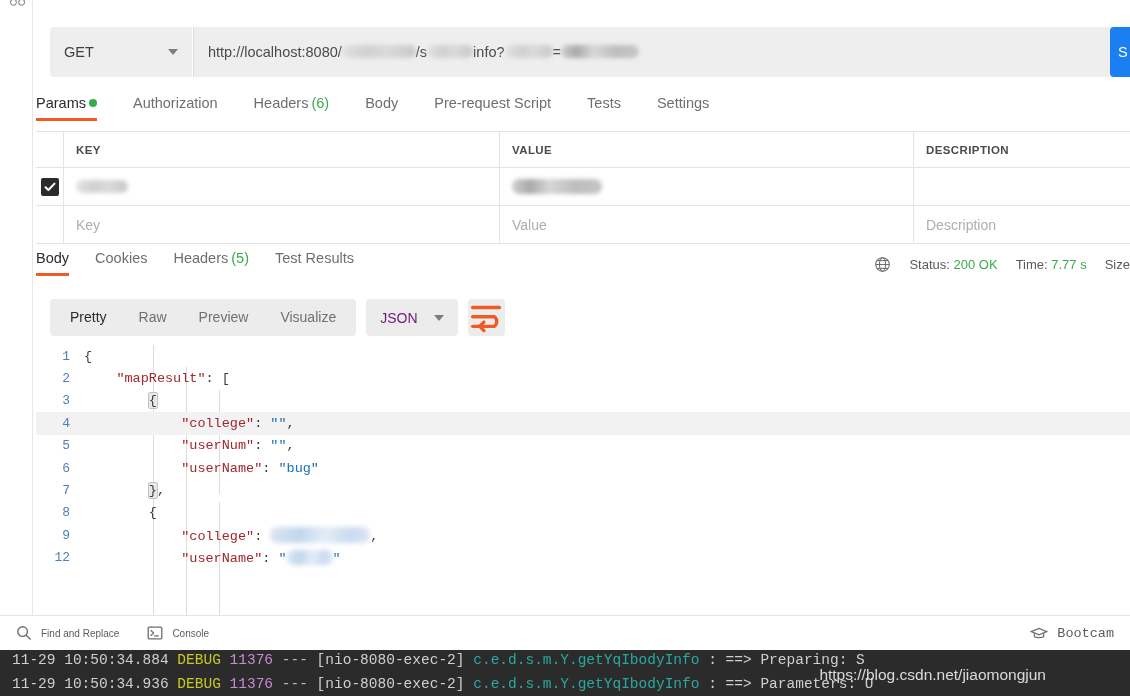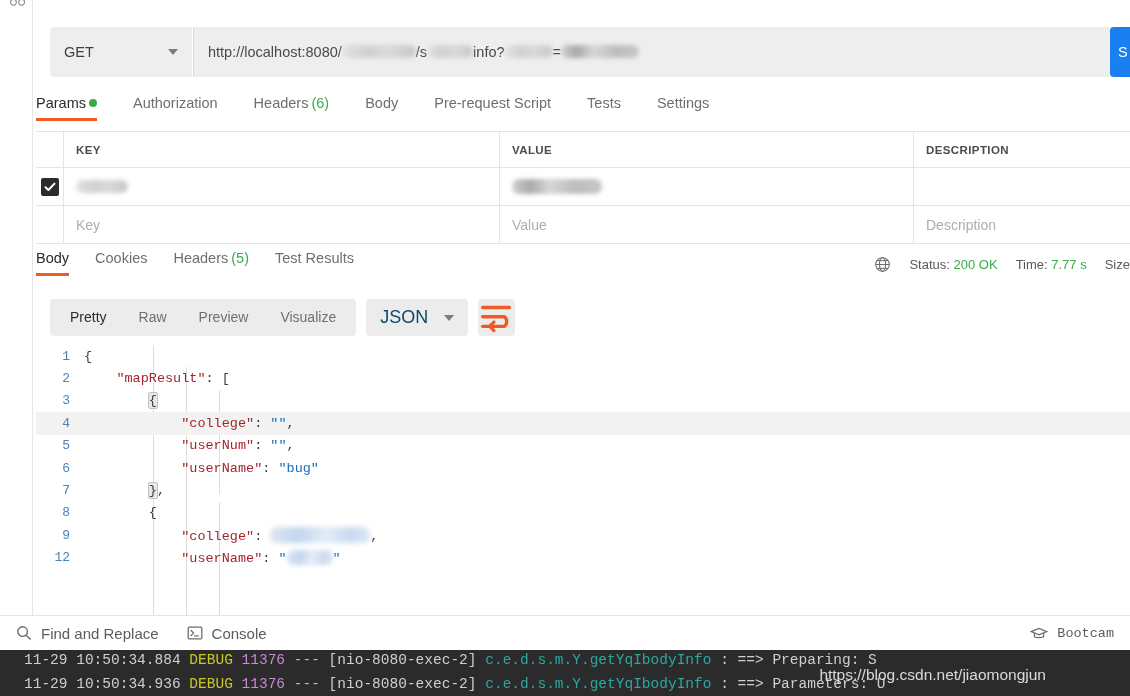--- a/index.html
+++ b/index.html
@@ -118,21 +118,21 @@
   .seg {
     background: #ececec; border-radius: 4px; display: flex; align-items: center;
     height: 37px; padding: 0 4px;
   }
   .seg-item { font-size: 14px; color: #707070; padding: 8px 16px; line-height: 37px; }
   .seg-item.active { color: #2b2b2b; }
   .fmt-sel {
     background: #ececec; border-radius: 4px; height: 37px; display: flex;
     align-items: center; gap: 16px; padding: 0 14px;
   }
-  .fmt-sel span { font-size: 18px; color: #0c4a6e; }
+  .fmt-sel span { font-size: 14px; color: #701a75; }
   .wrap-btn {
     background: #ececec; border-radius: 4px; height: 37px; width: 37px;
     display: flex; align-items: center; justify-content: center;
   }
 
   
   .editor {
     position: absolute; left: 36px; top: 345px; right: 0; bottom: 81px;
     background: #fff; overflow: hidden;
   }
@@ -155,32 +155,32 @@
   .brk {
     background: #e8e8e8; outline: 1px solid #c2c2c2; border-radius: 1px;
   }
 
   
   .bottom-bar {
     position: absolute; left: 0; bottom: 46px; width: 1130px; height: 35px;
     border-top: 1px solid #e4e4e4; background: #fff;
     display: flex; align-items: center; padding: 0 16px; gap: 28px;
   }
-  .bb-item { display: flex; align-items: center; gap: 9px; font-size: 15px; color: #5c5c5c; }
+  .bb-item { display: flex; align-items: center; gap: 9px; font-size: 10px; color: #5c5c5c; }
   .bb-item svg { width: 16px; height: 16px; color: #6d6d6d; }
   .bb-right { margin-left: auto; display: flex; align-items: flex-end; gap: 9px; font-family: Liberation Mono, monospace; }
 
   
   .console {
     position: absolute; left: 0; bottom: 0; width: 1130px; height: 46px;
     background: #2b2b2b; overflow: hidden;
     font-family: "Liberation Mono", monospace; font-size: 14.5px;
     white-space: nowrap;
   }
-  .log-line { height: 24px; line-height: 24px; padding-left: 12px; margin-left: 12px; }
+  .log-line { height: 24px; line-height: 24px; padding-left: 12px; }
   .log-line.l1 { margin-top: -2px; }
   .lg-date { color: #cfcfcf; }
   .lg-level { color: #c8c820; }
   .lg-pid { color: #c98ad6; }
   .lg-dash { color: #b9b9b9; }
   .lg-thread { color: #cfcfcf; }
   .lg-logger { color: #2aa8a0; }
   .lg-msg { color: #cfcfcf; }
   .watermark {
     position: absolute; right: 84px; bottom: 12px; color: #e8e8e8;

